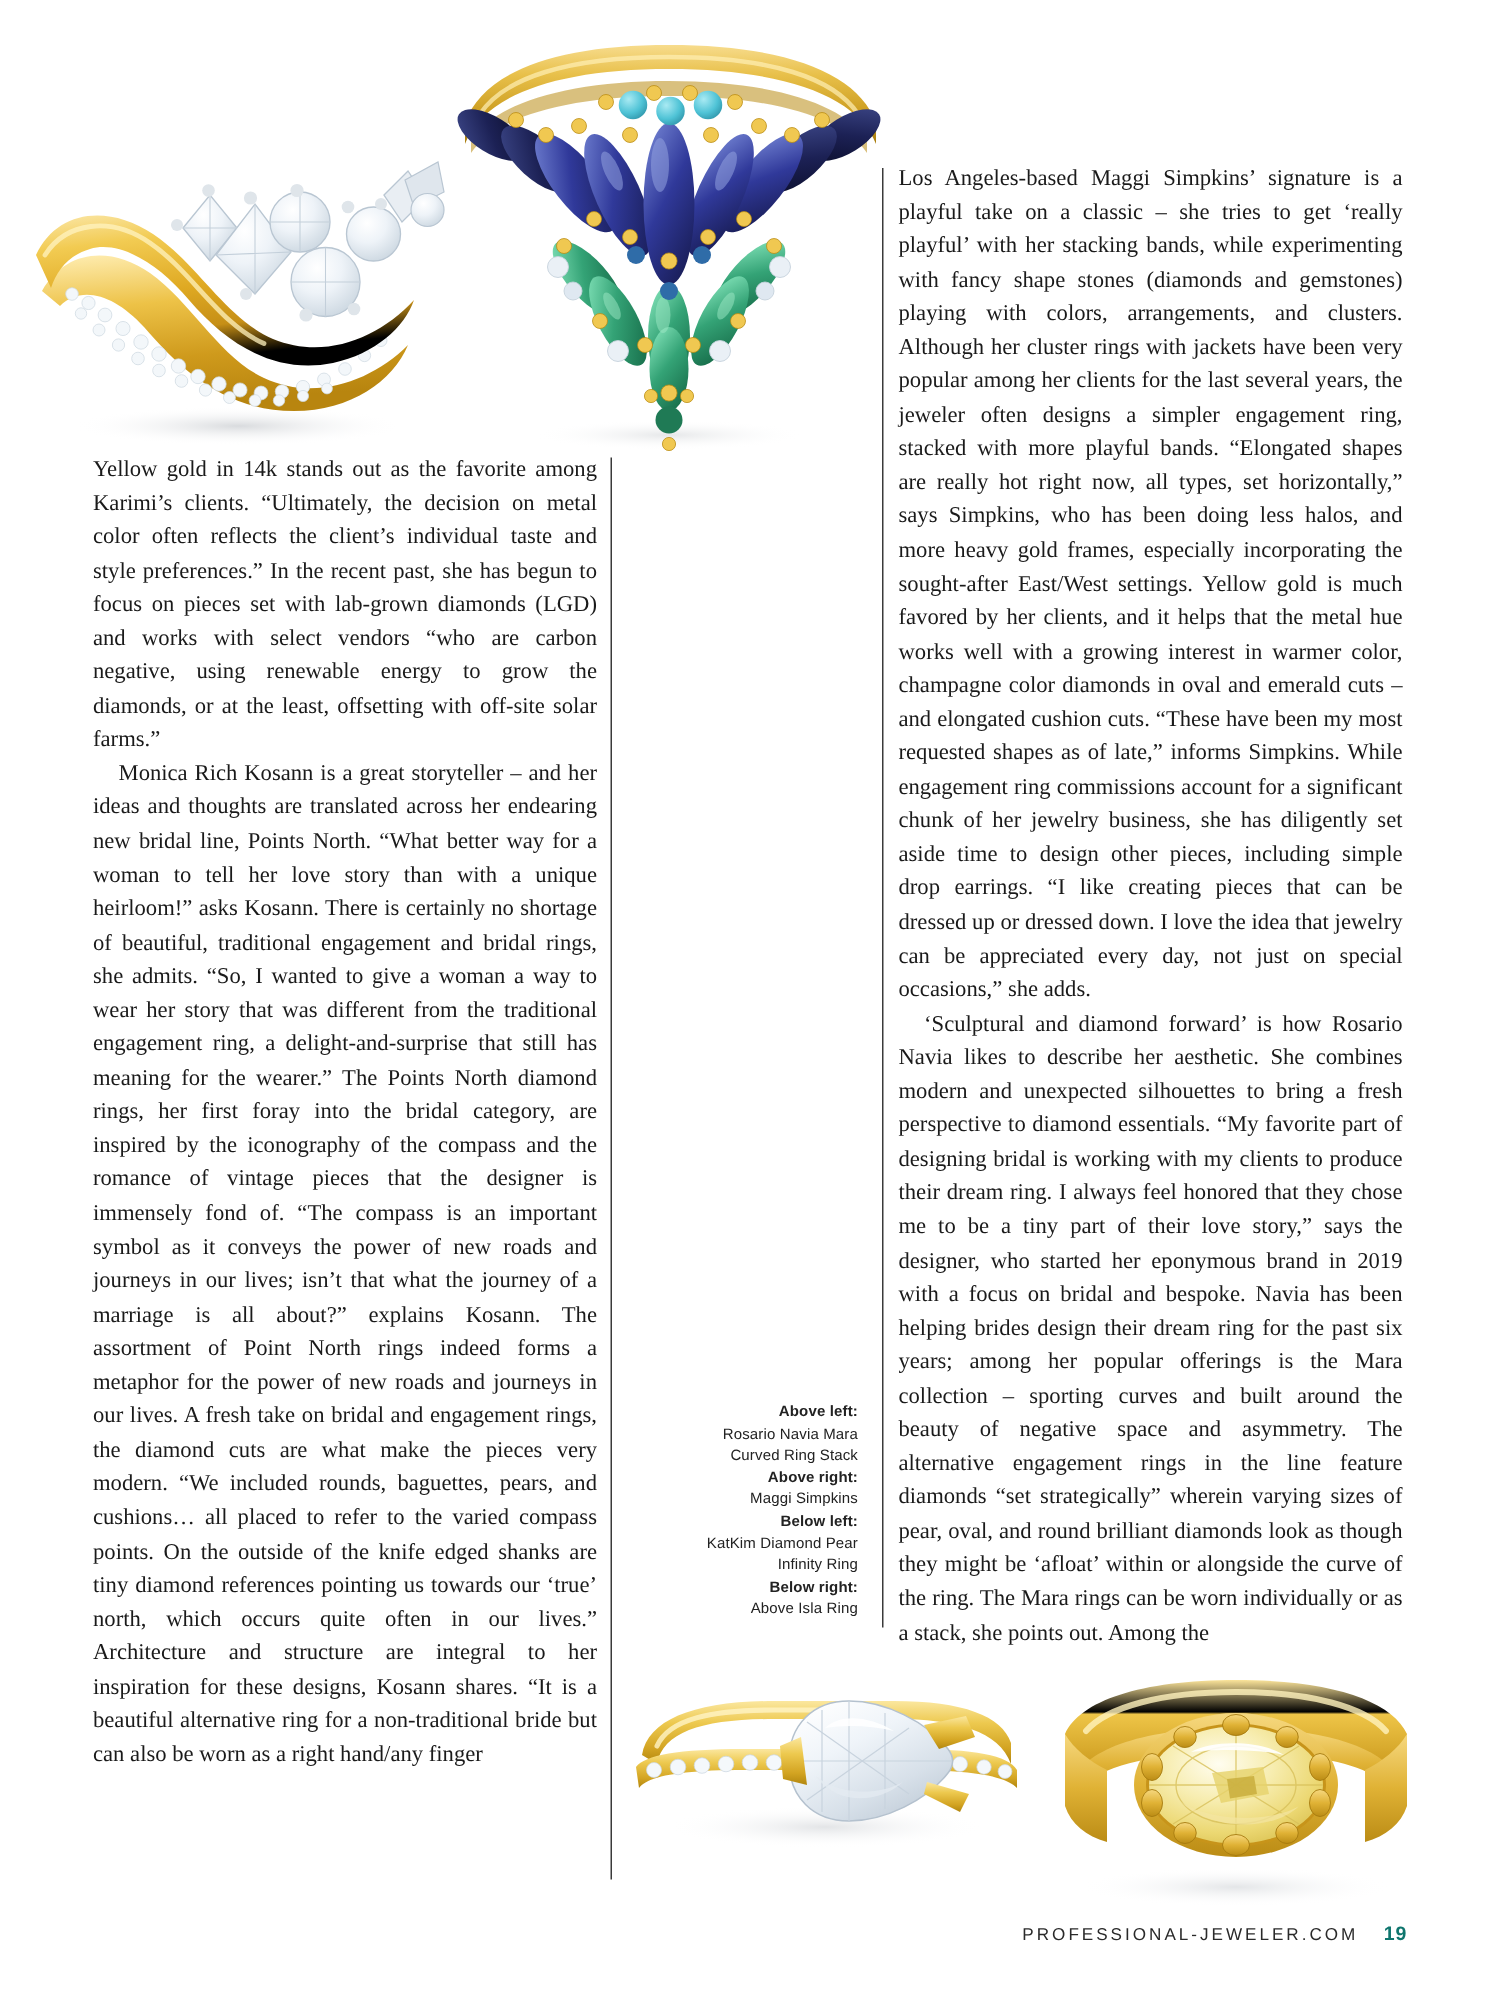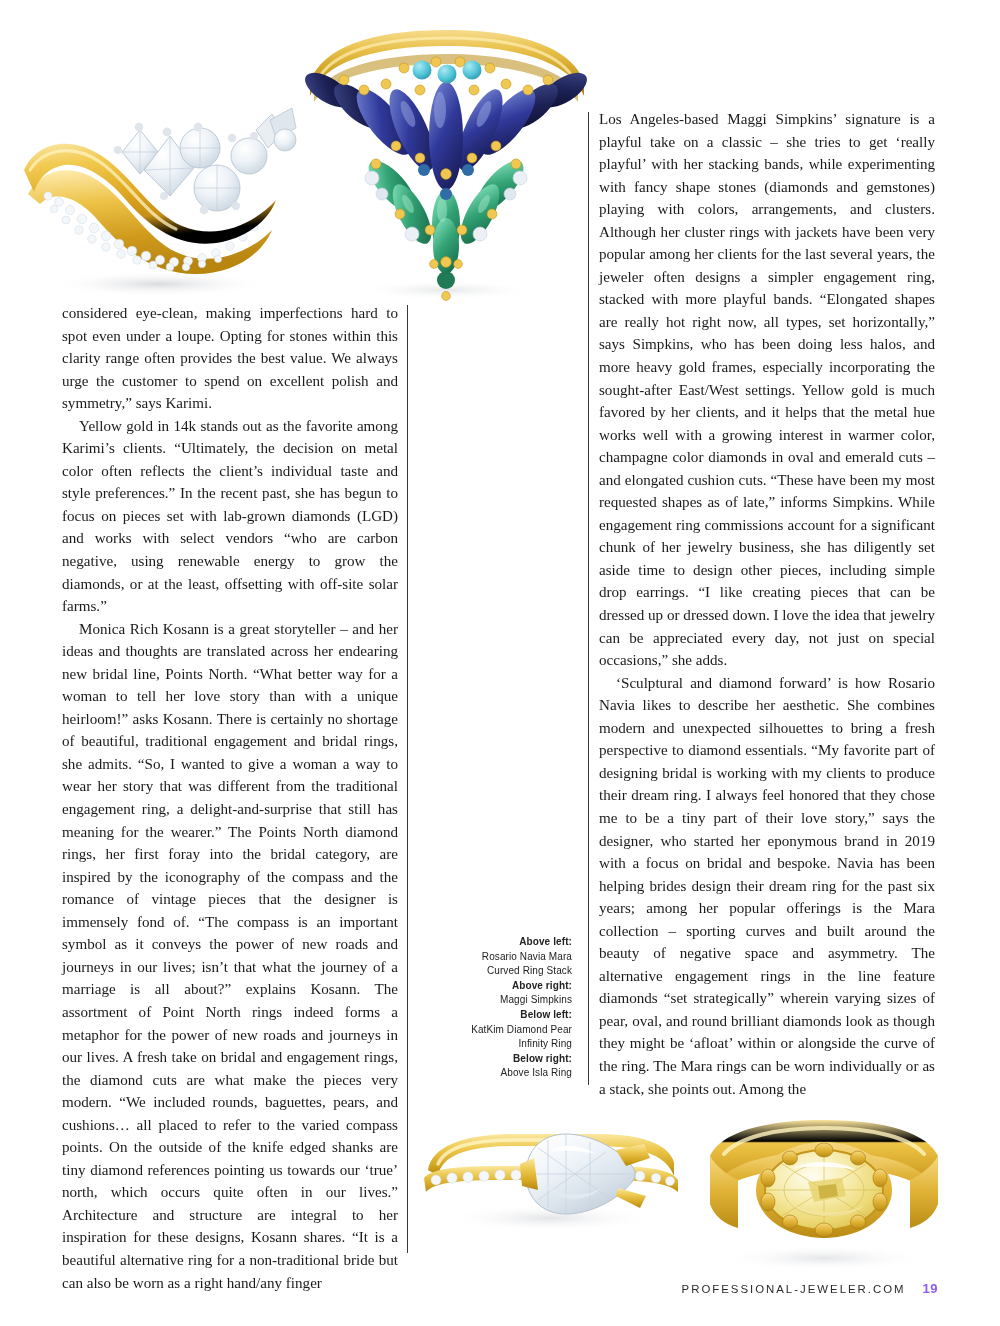--- a/index.html
+++ b/index.html
@@ -73,21 +73,21 @@
   .footer-site {
     font-size: 11.4px;
     letter-spacing: 2.0px;
     color: #2a2a2a;
     padding-left: 20px;
   }
   .footer-page {
     font-size: 13px;
     font-weight: bold;
     letter-spacing: 0.5px;
-    color: #8b5cf6;
+    color: #0f766e;
   }
 
   
   .photo { position: absolute; }
 
   
   .photo-tl { left: 4px; top: 78px; width: 300px; height: 224px; }
 
   
   .photo-tr { left: 300px; top: 18px; width: 292px; height: 294px; }
@@ -467,21 +467,20 @@
         <ellipse cx="100" cy="122" rx="7.5" ry="7"></ellipse>
         <ellipse cx="168" cy="122" rx="7.5" ry="7"></ellipse>
       </g>
     </svg>
   </div>
 
   <div class="rule rule-left"></div>
   <div class="rule rule-right"></div>
 
   <div class="col col-left">
-    <p>considered eye-clean, making imperfections hard to spot even under a loupe. Opting for stones within this clarity range often provides the best value. We always urge the customer to spend on excellent polish and symmetry,” says Karimi.</p>
     <p>Yellow gold in 14k stands out as the favorite among Karimi’s clients. “Ultimately, the decision on metal color often reflects the client’s individual taste and style preferences.” In the recent past, she has begun to focus on pieces set with lab-grown diamonds (LGD) and works with select vendors “who are carbon negative, using renewable energy to grow the diamonds, or at the least, offsetting with off-site solar farms.”</p>
     <p>Monica Rich Kosann is a great storyteller – and her ideas and thoughts are translated across her endearing new bridal line, Points North. “What better way for a woman to tell her love story than with a unique heirloom!” asks Kosann. There is certainly no shortage of beautiful, traditional engagement and bridal rings, she admits. “So, I wanted to give a woman a way to wear her story that was different from the traditional engagement ring, a delight-and-surprise that still has meaning for the wearer.” The Points North diamond rings, her first foray into the bridal category, are inspired by the iconography of the compass and the romance of vintage pieces that the designer is immensely fond of. “The compass is an important symbol as it conveys the power of new roads and journeys in our lives; isn’t that what the journey of a marriage is all about?” explains Kosann. The assortment of Point North rings indeed forms a metaphor for the power of new roads and journeys in our lives. A fresh take on bridal and engagement rings, the diamond cuts are what make the pieces very modern. “We included rounds, baguettes, pears, and cushions… all placed to refer to the varied compass points. On the outside of the knife edged shanks are tiny diamond references pointing us towards our ‘true’ north, which occurs quite often in our lives.” Architecture and structure are integral to her inspiration for these designs, Kosann shares. “It is a beautiful alternative ring for a non-traditional bride but can also be worn as a right hand/any finger</p>
   </div>
 
   <div class="col col-right">
     <p>Los Angeles-based Maggi Simpkins’ signature is a playful take on a classic – she tries to get ‘really playful’ with her stacking bands, while experimenting with fancy shape stones (diamonds and gemstones) playing with colors, arrangements, and clusters. Although her cluster rings with jackets have been very popular among her clients for the last several years, the jeweler often designs a simpler engagement ring, stacked with more playful bands. “Elongated shapes are really hot right now, all types, set horizontally,” says Simpkins, who has been doing less halos, and more heavy gold frames, especially incorporating the sought-after East/West settings. Yellow gold is much favored by her clients, and it helps that the metal hue works well with a growing interest in warmer color, champagne color diamonds in oval and emerald cuts – and elongated cushion cuts. “These have been my most requested shapes as of late,” informs Simpkins. While engagement ring commissions account for a significant chunk of her jewelry business, she has diligently set aside time to design other pieces, including simple drop earrings. “I like creating pieces that can be dressed up or dressed down. I love the idea that jewelry can be appreciated every day, not just on special occasions,” she adds.</p>
     <p>‘Sculptural and diamond forward’ is how Rosario Navia likes to describe her aesthetic. She combines modern and unexpected silhouettes to bring a fresh perspective to diamond essentials. “My favorite part of designing bridal is working with my clients to produce their dream ring. I always feel honored that they chose me to be a tiny part of their love story,” says the designer, who started her eponymous brand in 2019 with a focus on bridal and bespoke. Navia has been helping brides design their dream ring for the past six years; among her popular offerings is the Mara collection – sporting curves and built around the beauty of negative space and asymmetry. The alternative engagement rings in the line feature diamonds “set strategically” wherein varying sizes of pear, oval, and round brilliant diamonds look as though they might be ‘afloat’ within or alongside the curve of the ring. The Mara rings can be worn individually or as a stack, she points out. Among the</p>
   </div>
 
   <div class="caption">

